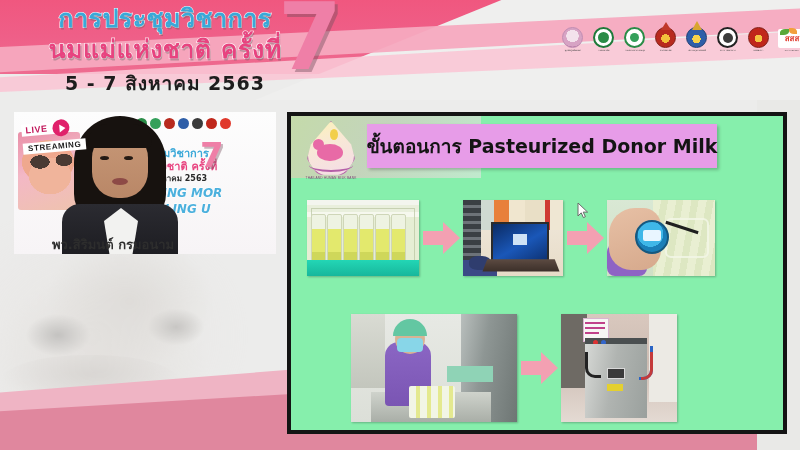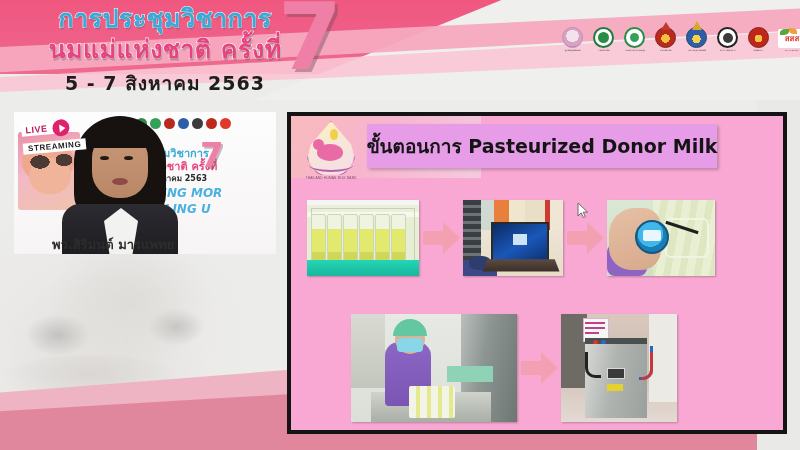--- a/index.html
+++ b/index.html
@@ -198,21 +198,21 @@
 
   .presenter-name {
     position:absolute; left:52px; top:234px; z-index:6;
     font-family:"DejaVu Sans", sans-serif; font-size:13px; font-weight:bold; color:#2d2d2d;
     white-space:nowrap;
   }
 
   
   .panel {
     position:absolute; left:287px; top:112px; width:500px; height:322px;
-    background:#f9a8d4; border:4px solid #141414; z-index:4; overflow:hidden;
+    background:#86efac; border:4px solid #141414; z-index:4; overflow:hidden;
   }
   .panel-logo {
     position:absolute; left:6px; top:2px; width:70px; height:70px;
   }
   .drop {
     position:absolute; left:10px; top:3px; width:48px; height:56px;
     background:linear-gradient(160deg,#fdf3b6 0%,#f8e8d6 40%,#f4dbe8 100%);
     border:1.4px solid #b55fa8;
     border-radius:50% 50% 50% 50% / 62% 62% 38% 38%;
     clip-path:polygon(50% 0%, 92% 42%, 100% 68%, 78% 96%, 22% 96%, 0 68%, 8% 42%);
@@ -420,21 +420,21 @@
       <div class="mouth"></div>
       <div class="jacket"></div>
       <div class="shirt"></div>
     </div>
     <div class="live-badge">
       <div class="live-row1"><span>LIVE</span><i class="play"></i></div><br>
       <div class="live-row2">STREAMING</div>
     </div>
   </div>
 
-  <div class="presenter-name">พว.สิริมนต์  มารแพทย</div>
+  <div class="presenter-name">พว.สิริมนต์  กรมอนาม</div>
 
   <div class="panel">
     <div class="logo-bg-wash"></div>
 
     <div class="panel-logo">
       <div class="drop"></div>
       <div class="drop-dot"></div>
       <div class="drop-baby"></div>
       <div class="drop-hands"></div>
       <div class="panel-logo-cap">THAILAND HUMAN MILK BANK</div>

